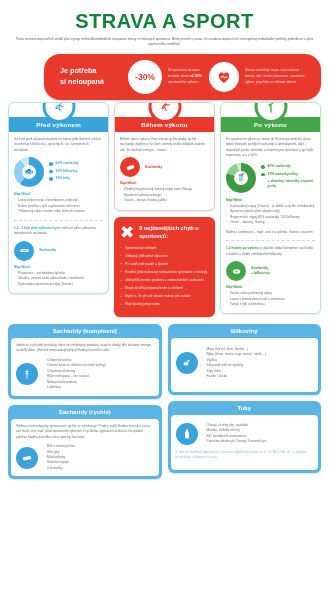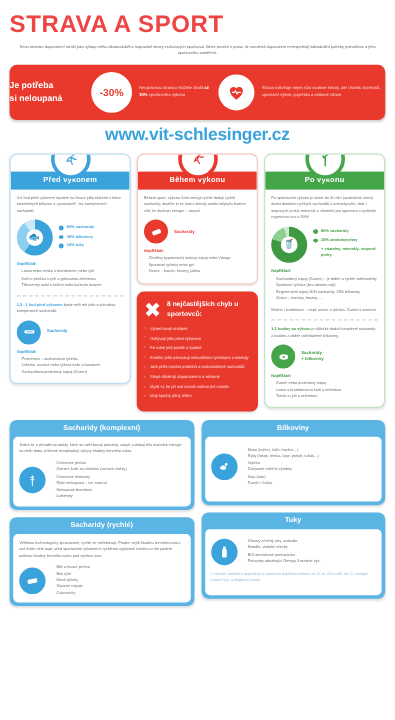--- a/index.html
+++ b/index.html
@@ -7,31 +7,32 @@
     width:329px;height:600px;overflow:hidden;
     background:#ffffff;
     font-family:"Liberation Sans","DejaVu Sans",sans-serif;
     color:#4a4a4a;
     -webkit-font-smoothing:antialiased;
   }
   .page{position:relative;width:329px;height:600px;box-sizing:border-box;padding:0 8px;}
 
   
   .title{
-    font-size:20px;font-weight:bold;color:#ef4444;
+    text-align:center;font-size:20px;font-weight:bold;color:#15803d;
     letter-spacing:.5px;margin:10px 0 4px 0;
   }
   .intro{
     font-size:3.3px;line-height:1.65;text-align:center;color:#5f6468;
     padding:0 6px;margin-bottom:6px;
   }
   .banner{
-    background:#e8392c;border-radius:6px;display:flex;align-items:center;
-    padding:6px 0;gap:6px;box-shadow:0 1px 2px rgba(0,0,0,.18);
+    background:#e8392c;border-radius:16px;display:flex;align-items:center;
+    padding:6px 16px;gap:6px;box-shadow:0 1px 2px rgba(0,0,0,.18);
     margin-bottom:2px;
+    margin-left:36px;
   }
   .banner-title{
     color:#fff;font-weight:bold;font-size:7.2px;line-height:1.5;width:62px;flex:0 0 auto;
   }
   .badge{
     width:34px;height:34px;border-radius:50%;background:#fff;flex:0 0 auto;
     display:flex;align-items:center;justify-content:center;
     color:#e8392c;font-weight:bold;font-size:8.5px;
   }
   .heart{
@@ -162,21 +163,20 @@
     </div>
     <div class="heart">
       <svg width="16" height="16" viewBox="0 0 24 24">
           <path d="M12 21s-8-5.2-8-10.5A4.5 4.5 0 0 1 12 7a4.5 4.5 0 0 1 8 3.5C20 15.8 12 21 12 21z" fill="#e8392c"></path>
           <path d="M7 12l2.5 0 1.3-2 2 4 1.4-2H17" stroke="#fff" stroke-width="1.4" fill="none" stroke-linecap="round" stroke-linejoin="round"></path>
         </svg>
     </div>
     <div class="banner-text">Strava ovlivňuje nejen růst svalové hmoty, ale i tvorbu hormonů, sportovní výkon, psychiku a celkové zdraví</div>
   </div>
 
-  <div class="site">www.vit-schlesinger.cz</div>
 
   <div class="cols">
 
     <div class="col">
       <div class="card blue">
         <div class="circ">
           <svg width="15" height="15" viewBox="0 0 24 24">
               <circle cx="15" cy="5.5" r="2" fill="#3aa3dc"></circle>
               <path d="M13 9l-4 2-2 4M13 9l3 3 3 .5M13 9l-1 5 2 5M12 14l-4 1" stroke="#3aa3dc" stroke-width="1.7" fill="none" stroke-linecap="round" stroke-linejoin="round"></path>
             </svg>

